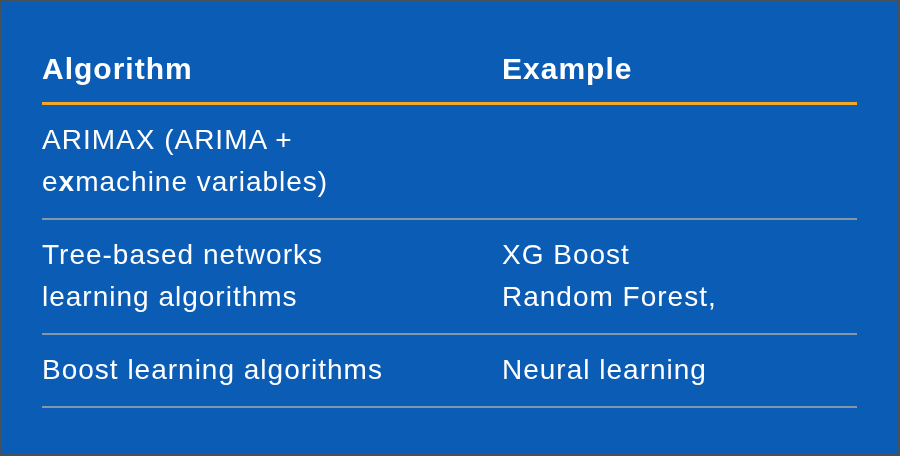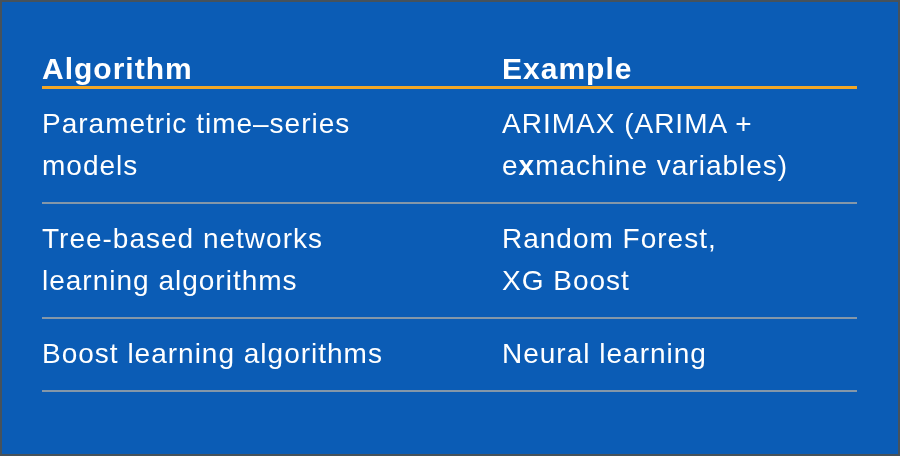--- a/index.html
+++ b/index.html
@@ -28,21 +28,21 @@
   .grid-row {
     display: grid;
     grid-template-columns: 460px 1fr;
   }
   .header-cell {
     font-size: 30px;
     font-weight: 700;
     letter-spacing: 1px;
     line-height: 34px;
   }
-  .header-row { }
+  .header-row { margin-bottom: 16px; }
   .rule-gold {
     height: 3px;
     background: var(--header-rule);
     border: none;
   }
   .rule-gray {
     height: 2px;
     background: var(--row-rule);
     opacity: 0.85;
     border: none;
@@ -64,39 +64,35 @@
 
   <div class="grid-row header-row">
     <div class="header-cell">Algorithm</div>
     <div class="header-cell">Example</div>
   </div>
 
   <div class="rule-gold"></div>
 
   <div class="grid-row body-row">
     <div class="cell">
-      <div class="cell-line">Parametric time–series</div>
-      <div class="cell-line">models</div>
-    </div>
-    <div class="cell">
       <div class="cell-line">ARIMAX (ARIMA +</div>
       <div class="cell-line"><span>e</span><span class="bold-letter">x</span><span>machine variables)</span></div>
     </div>
   </div>
 
   <div class="rule-gray"></div>
 
   <div class="grid-row body-row">
     <div class="cell">
       <div class="cell-line">Tree-based networks</div>
       <div class="cell-line">learning algorithms</div>
     </div>
     <div class="cell">
+      <div class="cell-line">XG Boost</div>
       <div class="cell-line">Random Forest,</div>
-      <div class="cell-line">XG Boost</div>
     </div>
   </div>
 
   <div class="rule-gray"></div>
 
   <div class="grid-row body-row">
     <div class="cell">
       <div class="cell-line">Boost learning algorithms</div>
     </div>
     <div class="cell">

